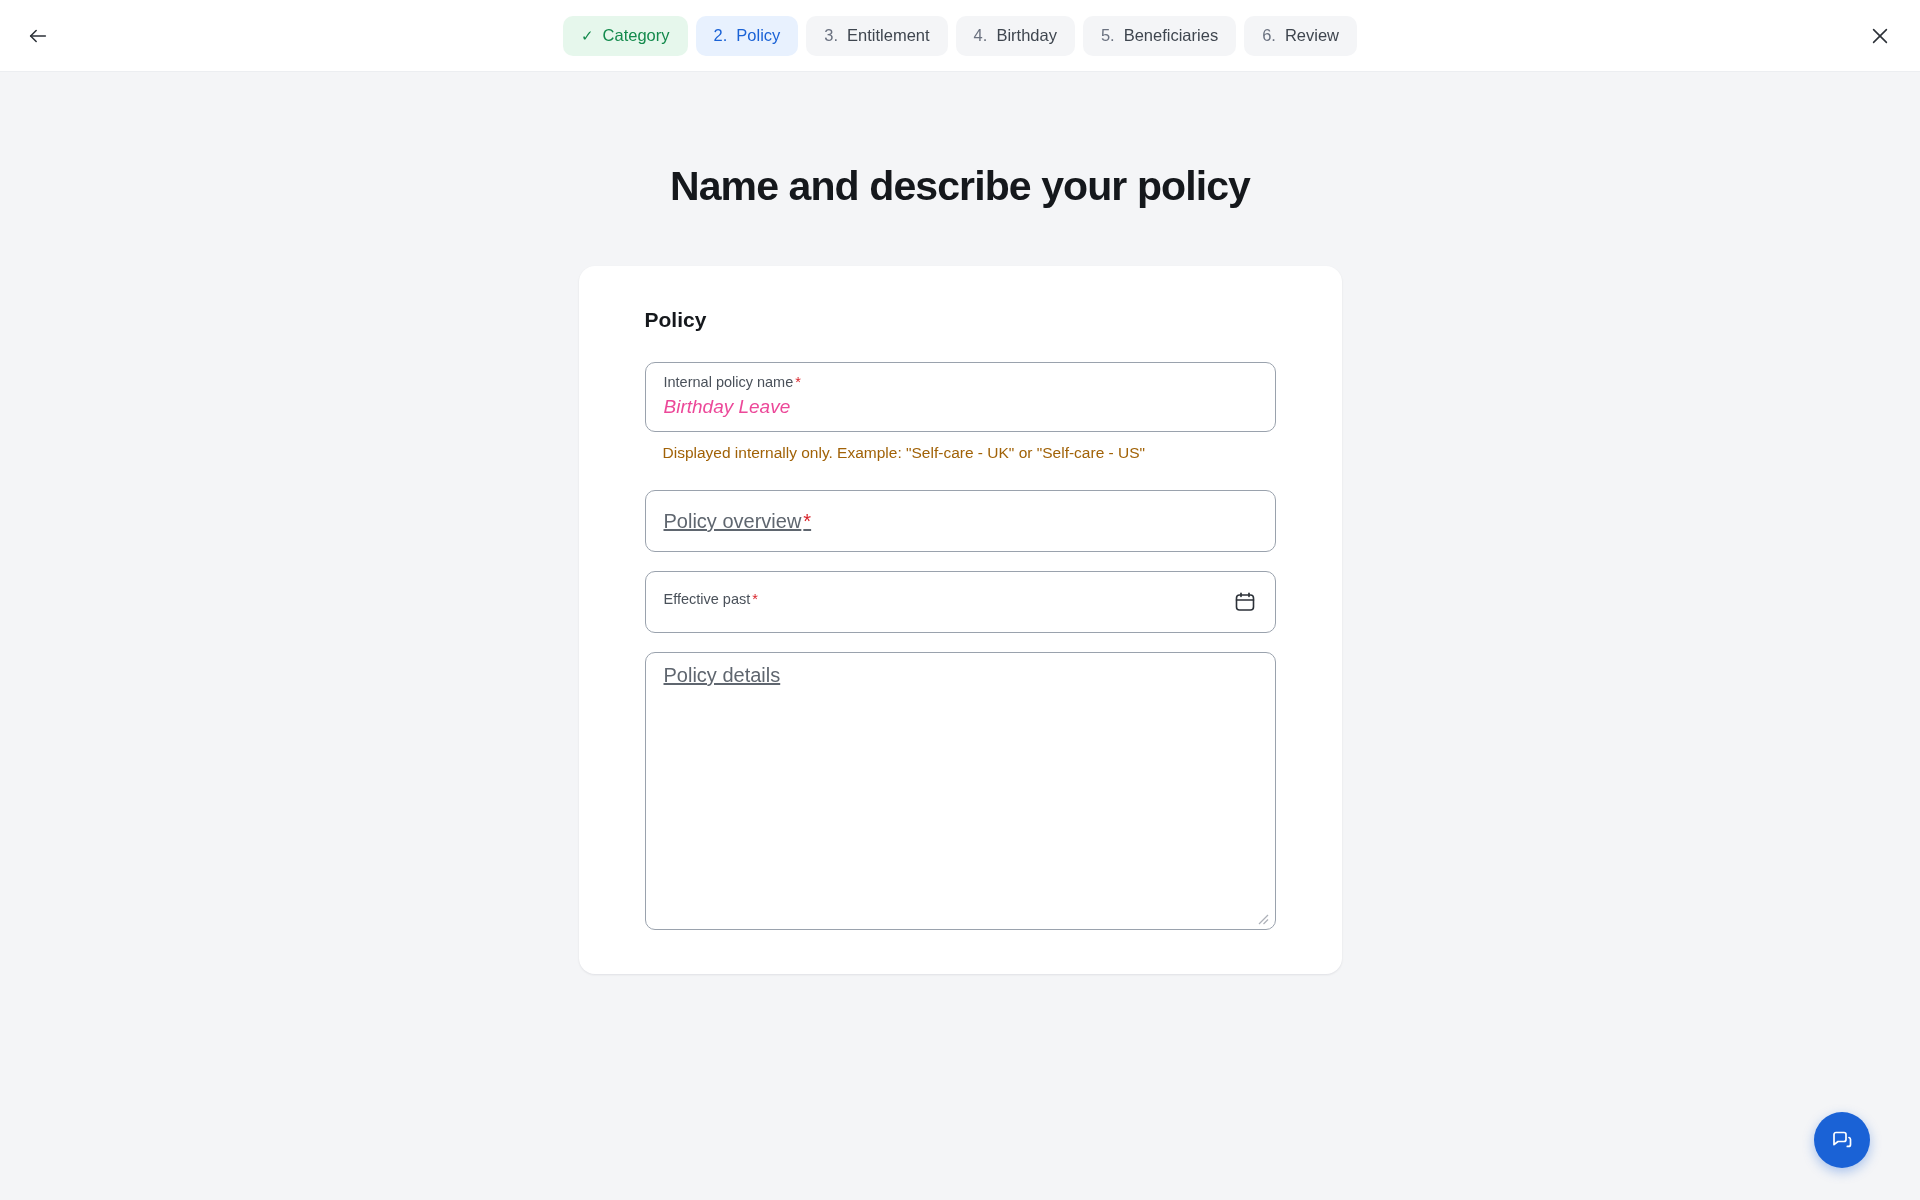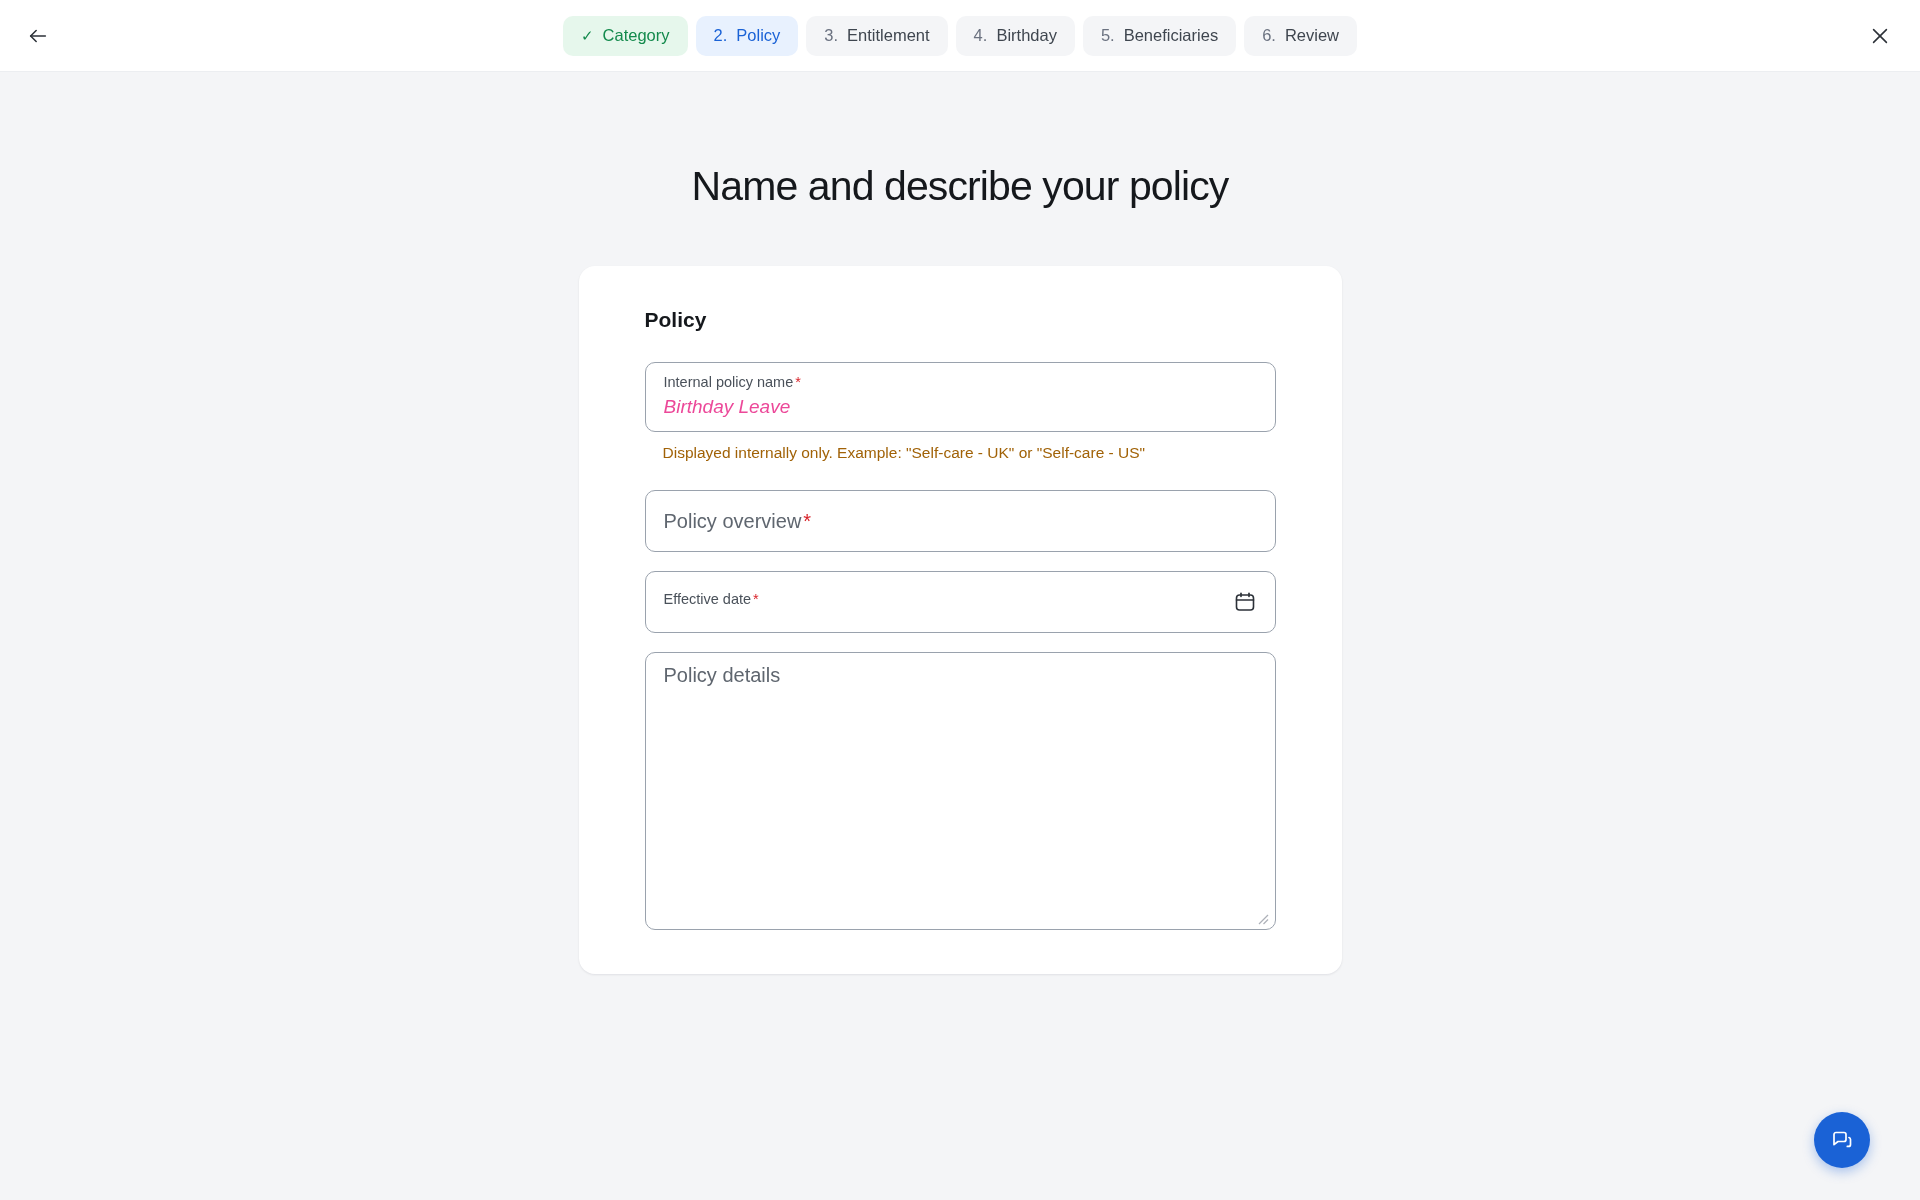--- a/index.html
+++ b/index.html
@@ -78,21 +78,21 @@
 
   
   .page {
     height: calc(1200px - 72px);
     overflow: hidden;
     position: relative;
   }
   .page-title {
     text-align: center;
     font-size: 41px;
-    font-weight: normal;
+    font-weight: bold;
     letter-spacing: -0.9px;
     margin: 91px 0 0 0;
     color: #15181c;
   }
 
   .card {
     width: 763px;
     margin: 56px auto 0 auto;
     background: #ffffff;
     border-radius: 16px;
@@ -130,20 +130,21 @@
   .field-value {
     font-size: 19px;
     color: #ec4899;
     line-height: 1.2;
     font-style: italic;
   }
   .field-placeholder {
     font-size: 20px;
     color: #5f666f;
     line-height: 1.2;
+    text-decoration: underline;
   }
   .helper {
     font-size: 15.5px;
     color: #a16207;
     line-height: 1.45;
     margin: 10px 2px 26px 18px;
     max-width: 600px;
   }
   .cal-icon {
     position: absolute;
@@ -261,21 +262,21 @@
       <div class="field-box tall">
         <div class="field-placeholder">
           <span>Policy overview</span><span class="req">*</span>
         </div>
       </div>
     </div>
 
     <div class="field">
       <div class="field-box">
         <div class="field-label">
-          <span>Effective date</span><span class="req">*</span>
+          <span>Effective past</span><span class="req">*</span>
         </div>
         <svg class="cal-icon" viewBox="0 0 24 24" fill="none" stroke="#2c3138" stroke-width="1.6" stroke-linecap="round" stroke-linejoin="round">
           <rect x="3.5" y="5" width="17" height="15" rx="3"></rect>
           <line x1="3.5" y1="10" x2="20.5" y2="10"></line>
           <line x1="8" y1="3.2" x2="8" y2="6.5"></line>
           <line x1="16" y1="3.2" x2="16" y2="6.5"></line>
         </svg>
       </div>
     </div>
 

